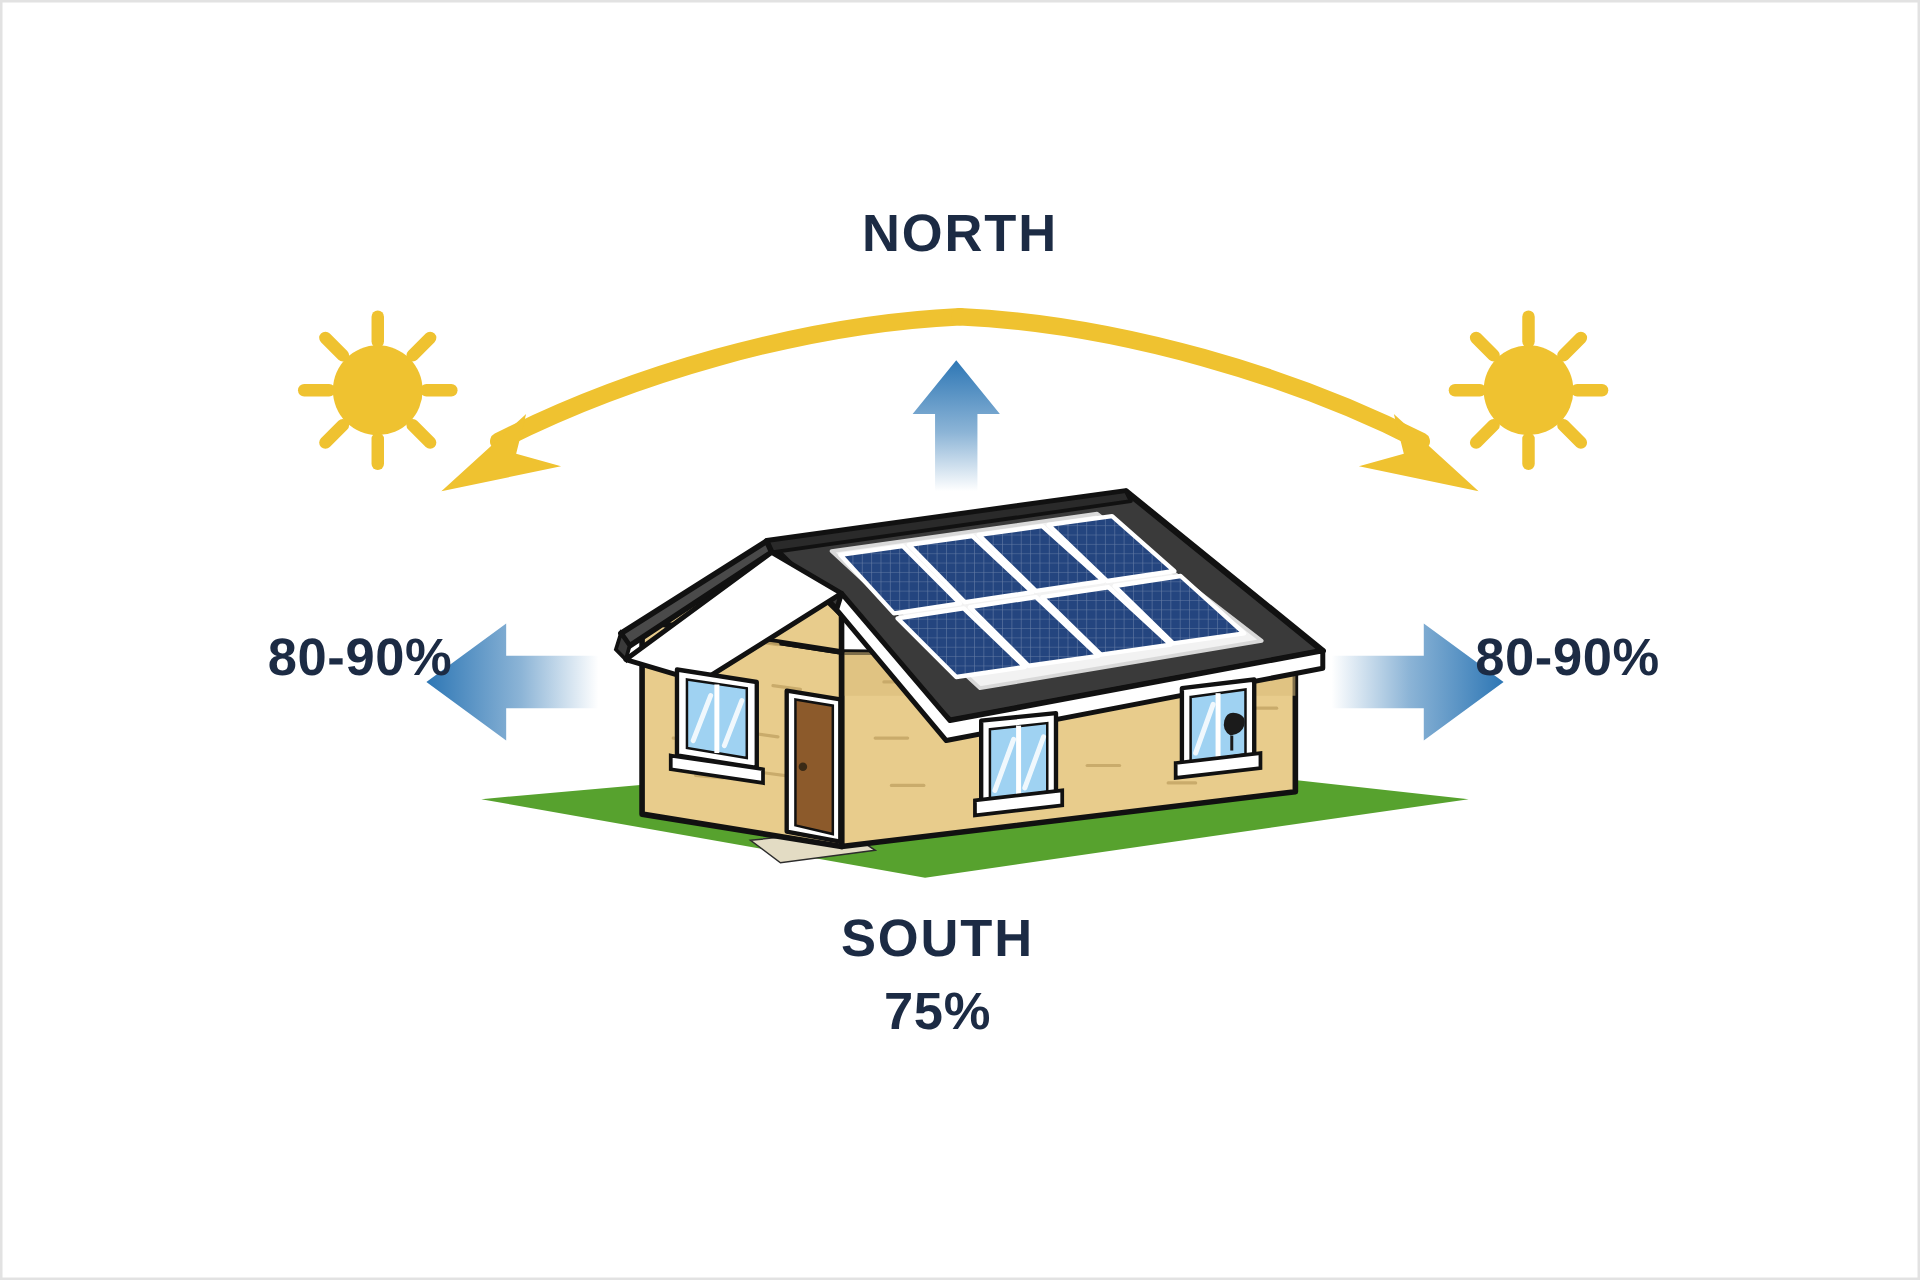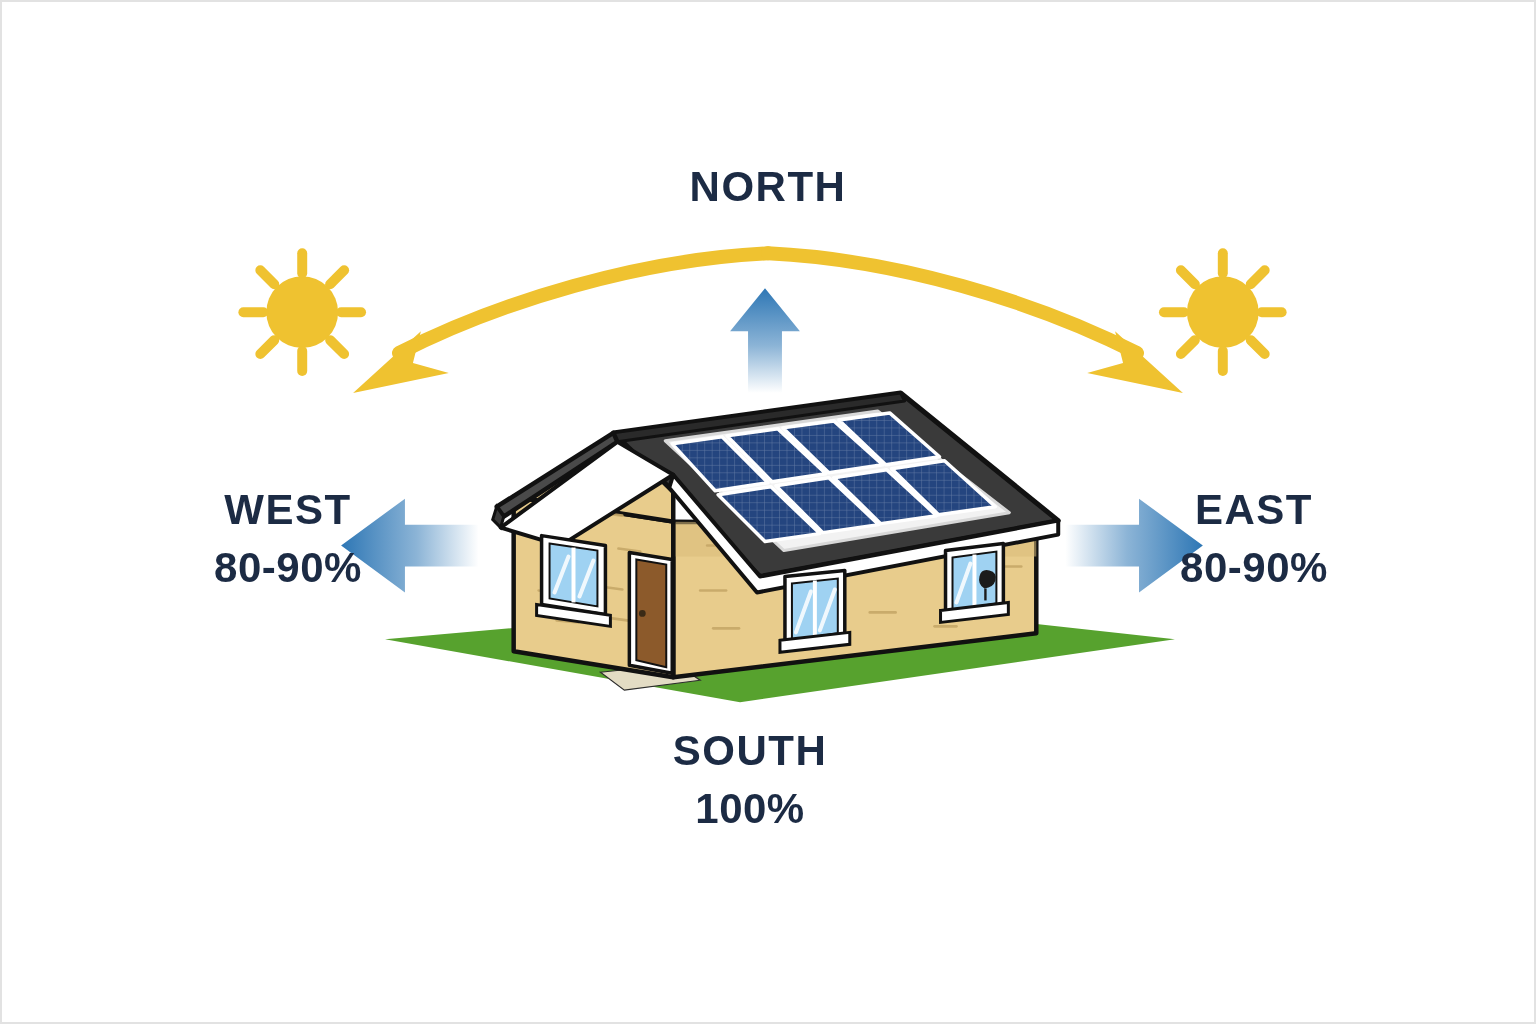--- a/index.html
+++ b/index.html
@@ -241,27 +241,25 @@
       </g>
 
     </g>
   </svg>
 
   <div class="lbl" id="label-north">
     <span class="dir">NORTH</span>
   </div>
 
   <div class="lbl" id="label-west">
-    <span class="dir">WEST</span>
     <span class="pct">80-90%</span>
   </div>
 
   <div class="lbl" id="label-east">
-    <span class="dir">EAST</span>
     <span class="pct">80-90%</span>
   </div>
 
   <div class="lbl" id="label-south">
     <span class="dir">SOUTH</span>
-    <span class="pct">100%</span>
+    <span class="pct">75%</span>
   </div>
 
 </div>
 
 </body></html>

